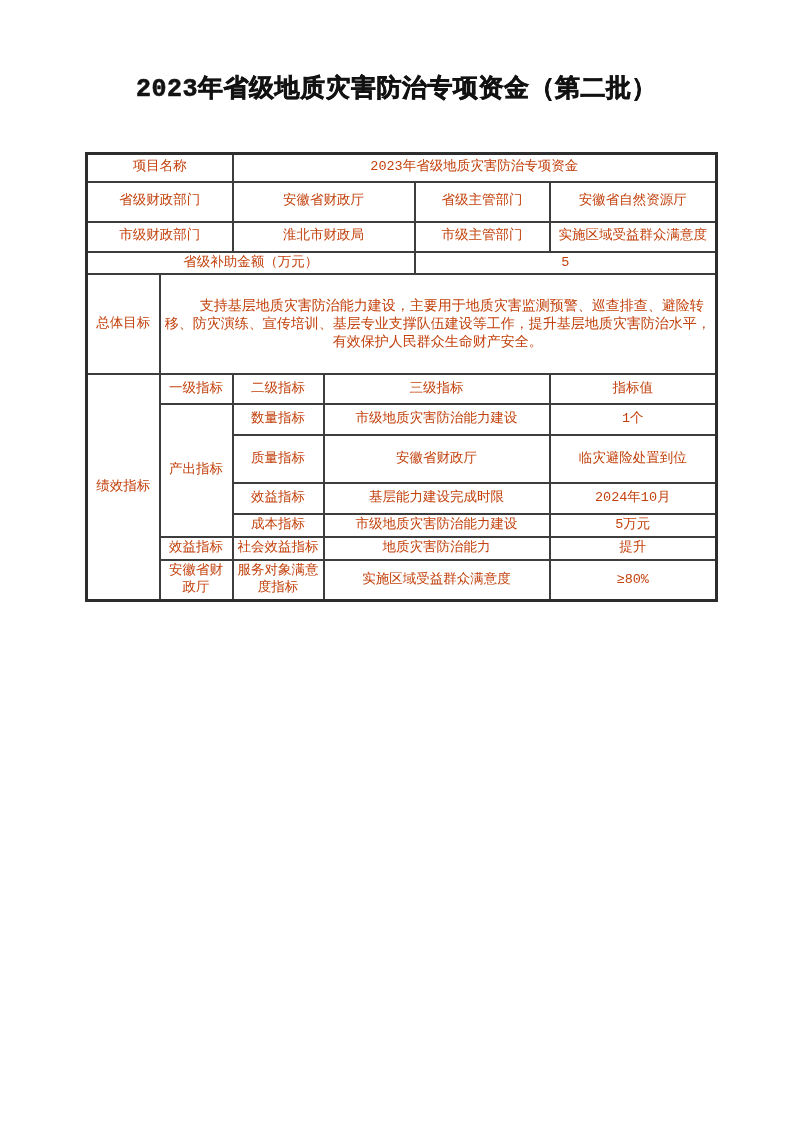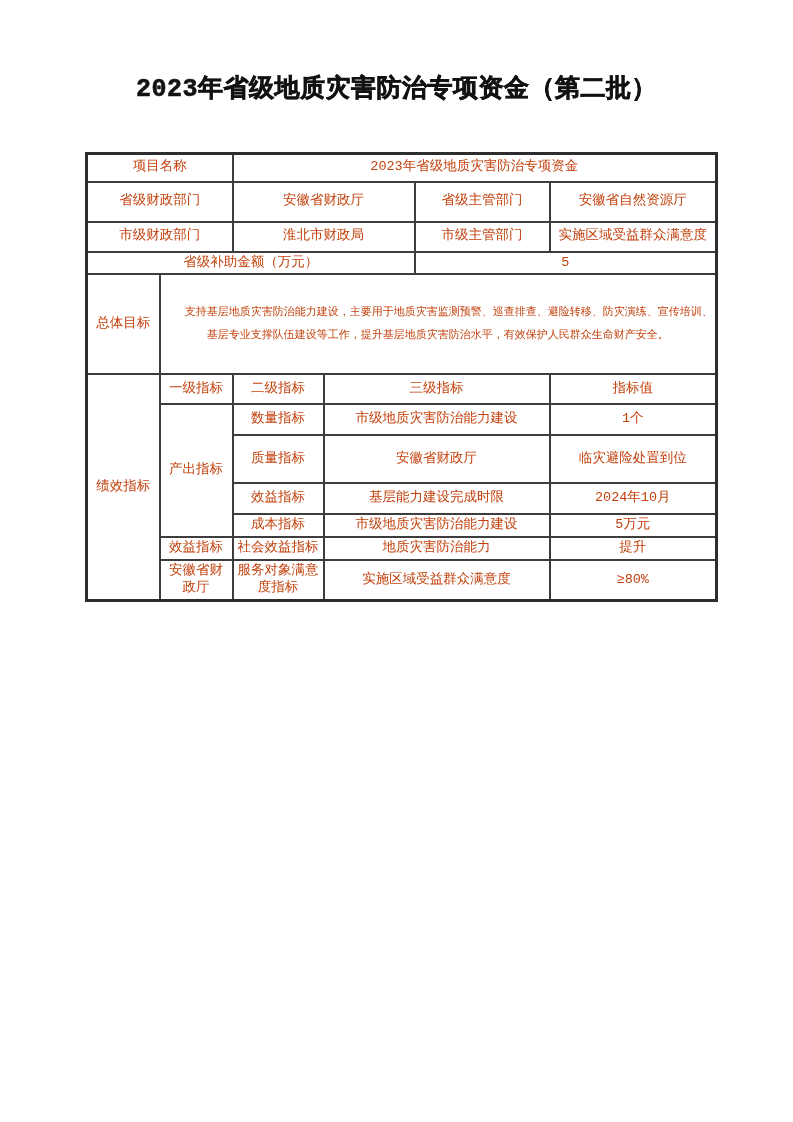--- a/index.html
+++ b/index.html
@@ -61,22 +61,22 @@
   tr.r11 { height: 20px; }
   tr.r12 { height: 38px; }
   td.goal-text-cell {
     text-align: justify;
     vertical-align: middle;
     padding: 6px 10px 10px 10px;
   }
   td.goal-text-cell p {
     margin: 0;
     text-indent: 2em;
-    line-height: 23px;
-    font-size: 11px;
+    line-height: 18px;
+    font-size: 14px;
   }
 </style>
 </head>
 <body>
 
 <div class="page">
 
   <div class="doc-title">
     <div>2023年省级地质灾害防治专项资金（第二批）</div>
   </div>

